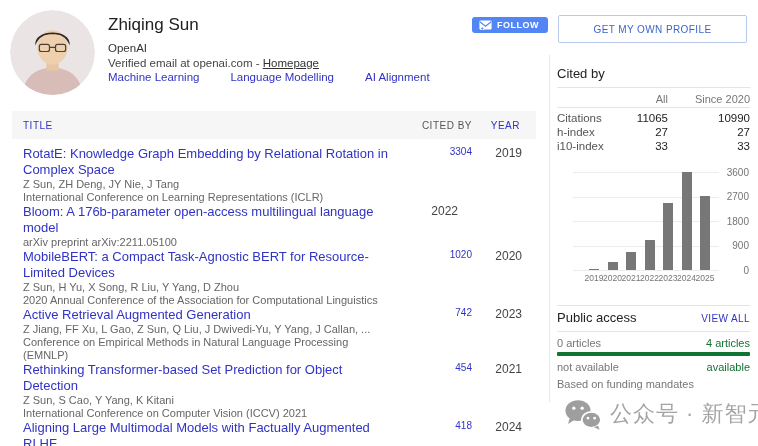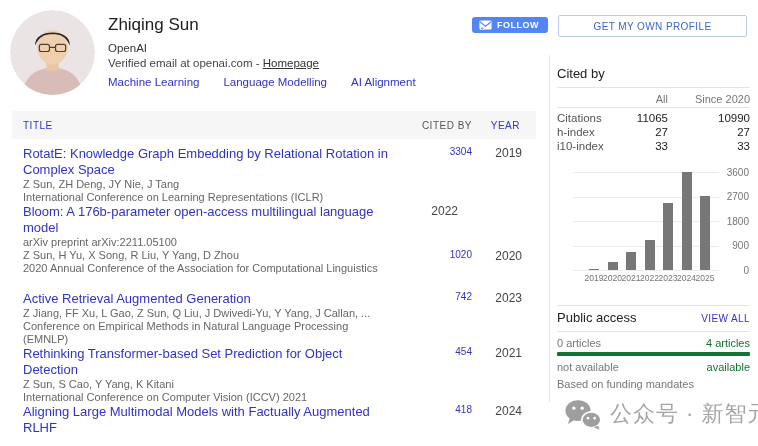--- a/index.html
+++ b/index.html
@@ -13,30 +13,30 @@
     --follow:#5286f5; --line:#e4e4e4;
   }
 
   
   .avatar { position:absolute; left:10px; top:10px; width:85px; height:85px; border-radius:50%; overflow:hidden; }
   .hdr-info { position:absolute; left:108px; top:14px; }
   .name { font-size:17px; font-weight:500; color:#212121; line-height:22px; }
   .affil { font-size:11.5px; color:#333; margin-top:5px; line-height:15px; }
   .verified { font-size:11.5px; color:#444; line-height:15px; }
   .homepage { color:#333; text-decoration:underline; cursor:pointer; }
-  .interests { margin-top:5px; display:flex; gap:24px; }
+  .interests { display:flex; gap:31px; }
   .interest { font-size:11.5px; color:var(--link); cursor:pointer; }
   .follow-btn {
     position:absolute; left:472px; top:17px; height:16px; padding:0 9px 0 7px;
     background:var(--follow); border:none; border-radius:3px; color:#fff;
     font-size:9px; font-weight:bold; letter-spacing:.5px; display:flex; align-items:center; gap:5px;
     cursor:pointer; font-family:inherit;
   }
   .gmop-btn {
-    position:absolute; left:558px; top:15px; width:189px; height:22px;
+    position:absolute; left:558px; top:15px; width:189px; height:28px;
     background:#fff; border:1px solid #b9c9ec; border-radius:2px;
     color:#3b66c9; font-size:10px; font-weight:500; letter-spacing:.4px;
     display:flex; align-items:center; justify-content:center; cursor:pointer; font-family:inherit;
   }
 
   .vdivider { position:absolute; left:549px; top:55px; width:1px; height:347px; background:#e7e7e7; }
 
   
   .pubs { position:absolute; left:12px; top:111px; width:524px; }
   .pub-head {
@@ -154,20 +154,21 @@
     <div class="pub-row">
       <div class="pub-main">
         <span class="pub-title">Bloom: A 176b-parameter open-access multilingual language model</span>
         <div class="pub-venue">arXiv preprint arXiv:2211.05100</div>
       </div>
       <div class="pub-year">2022</div>
     </div>
 
     <div class="pub-row">
       <div class="pub-main">
+        <span class="pub-title">MobileBERT: a Compact Task-Agnostic BERT for Resource-Limited Devices</span>
         <div class="pub-authors">Z Sun, H Yu, X Song, R Liu, Y Yang, D Zhou</div>
         <div class="pub-venue">2020 Annual Conference of the Association for Computational Linguistics</div>
       </div>
       <div class="pub-cited">1020</div>
       <div class="pub-year">2020</div>
     </div>
 
     <div class="pub-row">
       <div class="pub-main">
         <span class="pub-title">Active Retrieval Augmented Generation</span>

